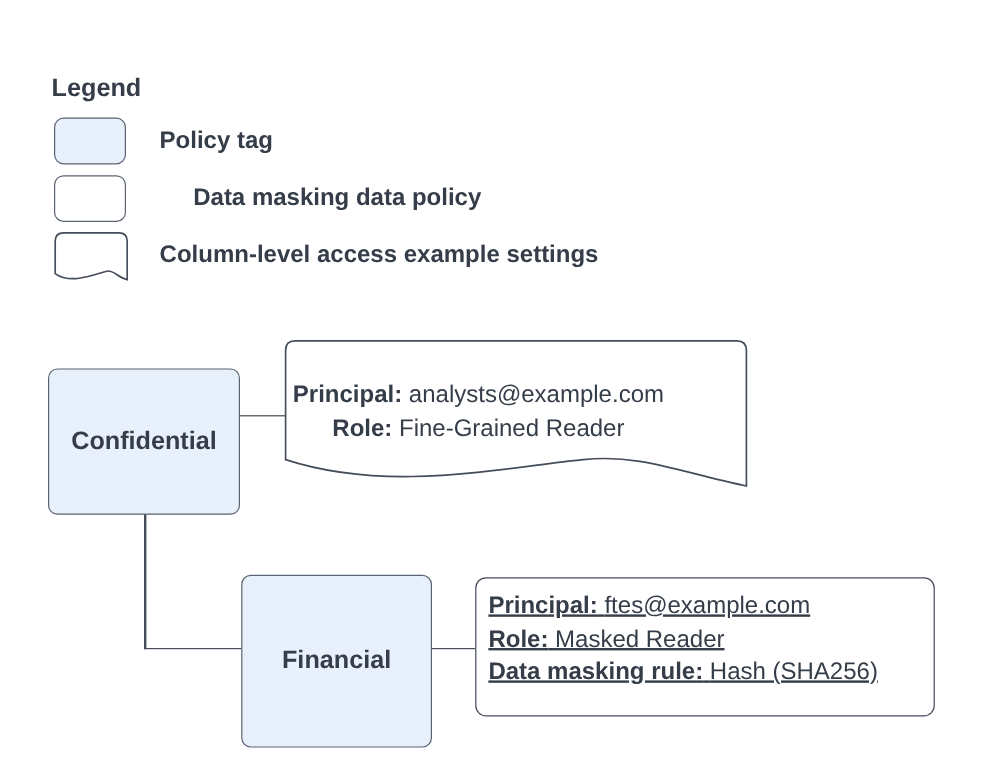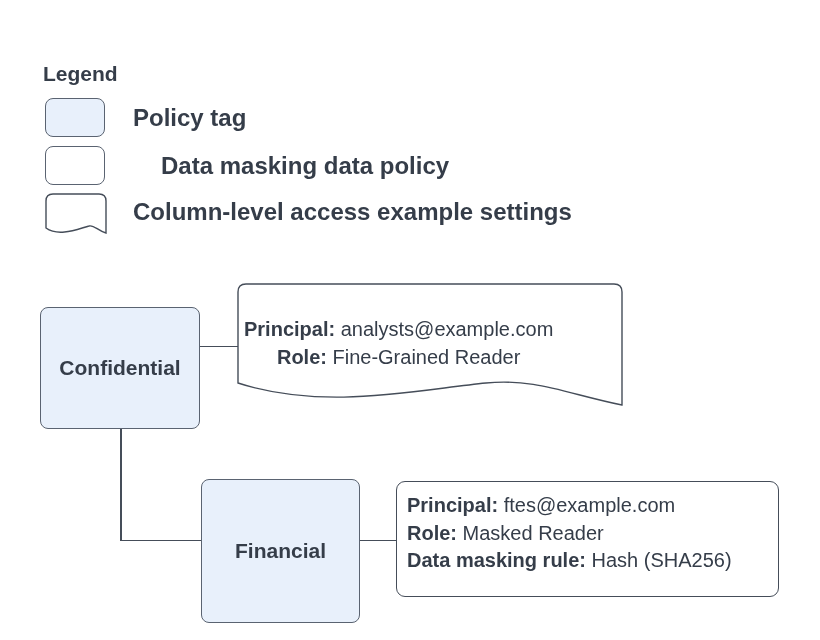--- a/index.html
+++ b/index.html
@@ -27,21 +27,21 @@
     width: 60px; height: 39px;
     border: 1.4px solid #5a6371;
     border-radius: 8px;
     box-sizing: border-box;
     background: #ffffff;
   }
   .swatch-blue { background: #e8f0fb; }
   .legend-label {
     left: 133px;
     display: flex; align-items: center;
-    font-size: 24px; font-weight: bold;
+    font-size: 20px; font-weight: bold;
     white-space: nowrap;
   }
 
   
   .node {
     background: #e8f0fb;
     border: 1.4px solid #5a6371;
     border-radius: 8px;
     box-sizing: border-box;
     display: flex; align-items: center; justify-content: center;
@@ -111,21 +111,21 @@
       <b>Role:</b>
       <span>Fine-Grained Reader</span>
     </div>
   </div>
 
   <div class="abs node" style="left:201px; top:479px; width:159px; height:144px;">
     <span>Financial</span>
   </div>
 
   <div class="abs callout-rect" style="left:396px; top:481px; width:383px; height:116px;"></div>
-  <div class="abs callout-text" style="left:407px; top:492px;">
+  <div class="abs callout-text" style="left:407px; top:492px;text-decoration:underline;">
     <div>
       <b>Principal:</b>
       <span>ftes@example.com</span>
     </div>
     <div>
       <b>Role:</b>
       <span>Masked Reader</span>
     </div>
     <div>
       <b>Data masking rule:</b>

